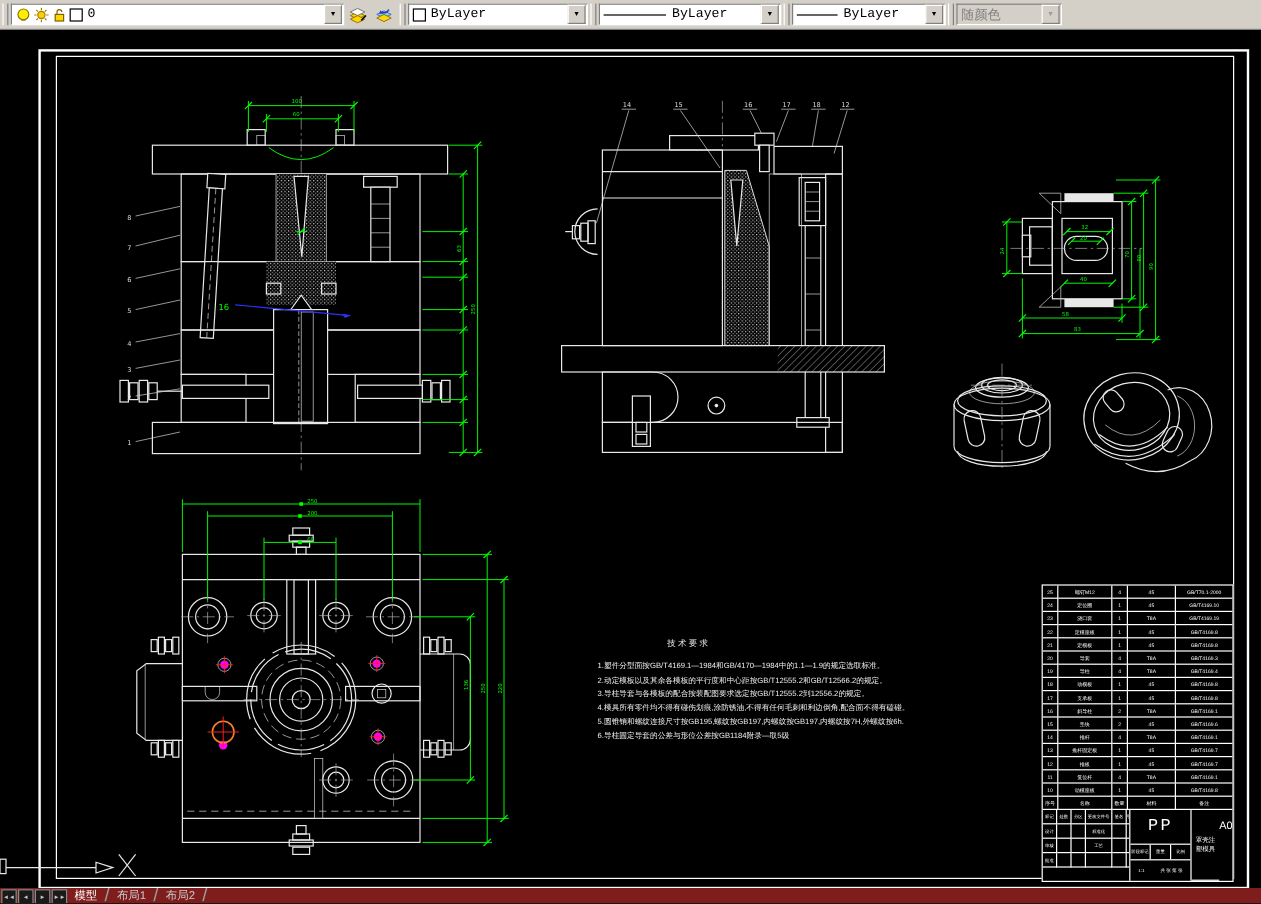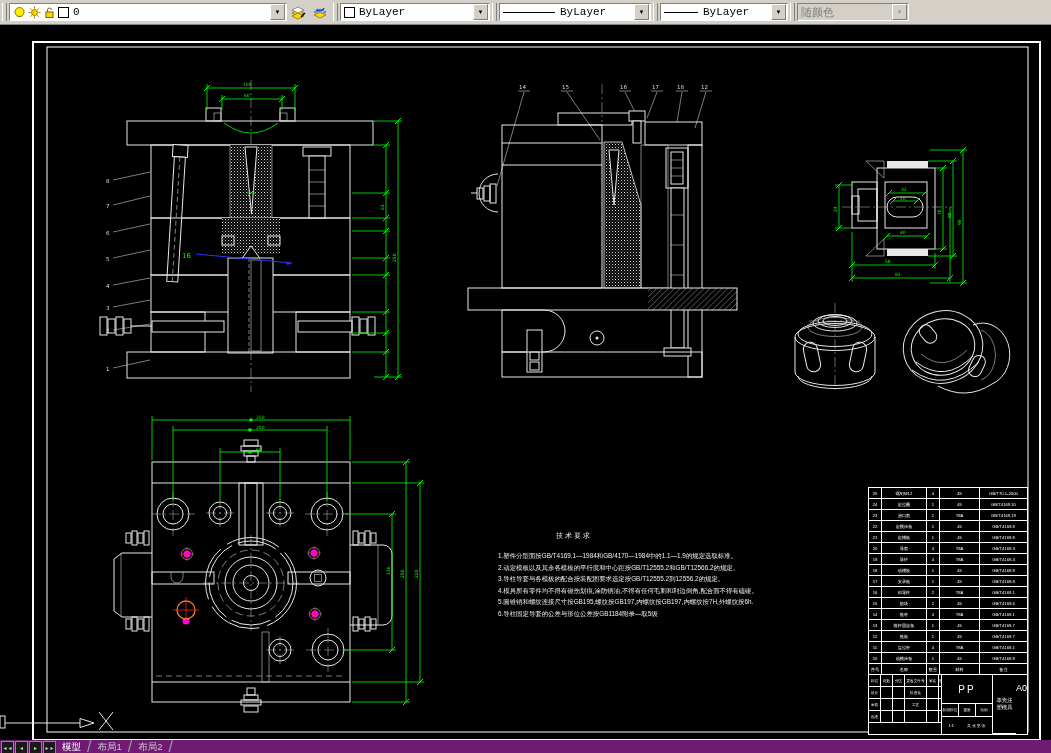--- a/index.html
+++ b/index.html
@@ -41,31 +41,31 @@
   .bom-row span{border-right:1px solid #fff;border-bottom:1px solid #fff;font-size:4.2px;
                 display:flex;align-items:center;justify-content:center;overflow:hidden;white-space:nowrap;}
   .bom-row span:last-child{border-right:none;}
   .sig-zone{flex:1;display:flex;}
   .sig-left{width:72px;display:flex;flex-direction:column;border-right:1px solid #fff;}
   .sig-row{display:grid;grid-template-columns:12px 12px 12px 22px 12px 1fr;height:12px;flex:0 0 12px;}
   .sig-row span{border-right:1px solid #fff;border-bottom:1px solid #fff;font-size:3.6px;
                 display:flex;align-items:center;justify-content:center;overflow:hidden;white-space:nowrap;}
   .sig-row span:last-child{border-right:none;}
   .sig-mid{width:50px;display:flex;flex-direction:column;border-right:1px solid #fff;}
-  .pp{height:28px;display:flex;align-items:center;justify-content:center;font-size:10px;border-bottom:1px solid #fff;letter-spacing:2px;}
+  .pp{height:28px;display:flex;align-items:center;justify-content:center;font-size:14px;border-bottom:1px solid #fff;letter-spacing:2px;font-family:Liberation Mono, monospace;}
   .stage{display:flex;height:12px;border-bottom:1px solid #fff;}
   .stage span{flex:1;border-right:1px solid #fff;font-size:3.6px;display:flex;align-items:center;justify-content:center;overflow:hidden;white-space:nowrap;}
   .stage span:last-child{border-right:none;}
   .scale-row{flex:1;display:flex;align-items:center;justify-content:space-around;font-size:3.8px;}
   .sig-right{flex:1;display:flex;flex-direction:row;}
   .dtitle{flex:1;display:flex;align-items:center;justify-content:center;font-size:5.4px;
           border-bottom:1px solid #fff;text-align:center;padding:1px;}
   .dsize{height:26px;display:flex;align-items:center;justify-content:center;font-size:9px;}
   
-  .tabbar{position:absolute;left:0;bottom:0;width:100%;height:13px;background:#701a75;z-index:5;
+  .tabbar{position:absolute;left:0;bottom:0;width:100%;height:13px;background:#7f1d1d;z-index:5;
           display:flex;align-items:flex-start;overflow:hidden;color:#c8c8c8;}
   .navbtn{width:11px;height:11px;border:1px solid #8a8a8a;margin:1px 0 0 1px;font-size:5px;
           display:flex;align-items:center;justify-content:center;background:#1a1a1a;flex:0 0 auto;}
   .tab{font-size:9.5px;line-height:14px;padding:0 6px;white-space:nowrap;}
   .tab.active{color:#fff;}
   .tabsep{color:#9a9a9a;line-height:14px;}
 </style>
 </head>
 <body>
 
@@ -584,21 +584,21 @@
       <span class="val">ByLayer</span>
       <span class="arrbtn">▼</span>
     </div>
     <div class="grip"></div>
     <div class="combo" style="width:128px">
       <span class="lsample" style="width:34px"></span>
       <span class="val">ByLayer</span>
       <span class="arrbtn">▼</span>
     </div>
     <div class="grip"></div>
-    <div class="combo disabled" style="width:112px">
+    <div class="combo disabled" style="width:88px">
       <span class="val">随颜色</span>
       <span class="arrbtn">▼</span>
     </div>
   </div>
 
   <div class="notes">
     <div class="notes-title">技术要求</div>
     <div>
 
     <div class="note-line">1.塑件分型面按GB/T4169.1—1984和GB/4170—1984中的1.1—1.9的规定选取标准。</div>

